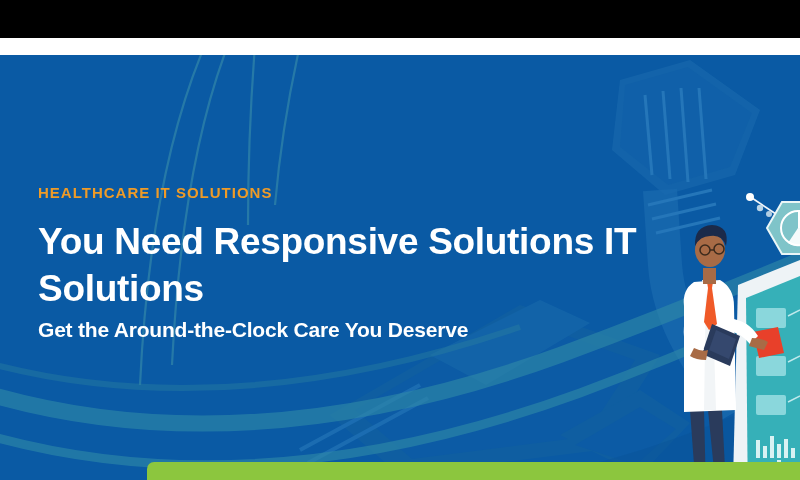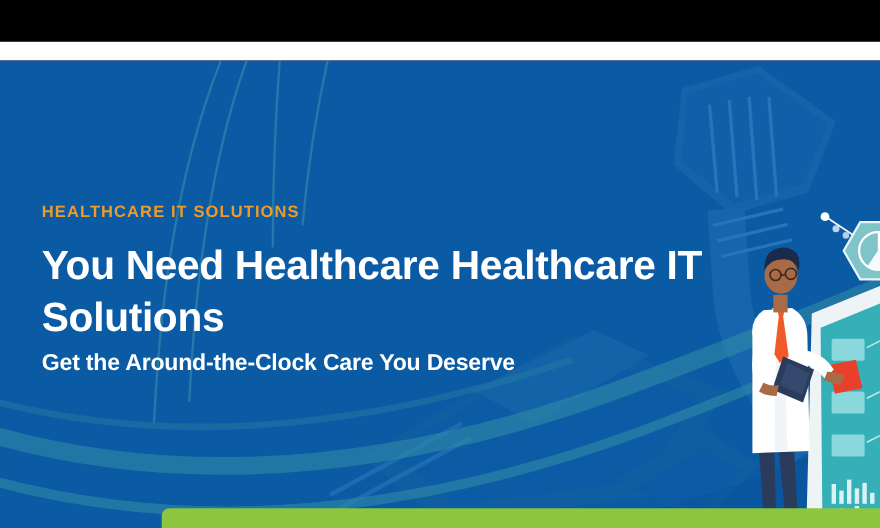--- a/index.html
+++ b/index.html
@@ -1,19 +1,19 @@
 <!DOCTYPE html>
 <html><head>
 <meta charset="utf-8">
 <style>
   * { margin:0; padding:0; box-sizing:border-box; }
   html,body { width:800px; height:480px; background:#000; overflow:hidden; }
   body { font-family:"Liberation Sans", sans-serif; }
 
-  #stage { position:relative; width:800px; height:480px; background:#7f1d1d; overflow:hidden; }
+  #stage { position:relative; width:800px; height:480px; background:#1d4ed8; overflow:hidden; }
 
   
   .band-black { position:absolute; left:0; top:0; width:800px; height:38px; background:#000000; }
   
   .band-white { position:absolute; left:0; top:38px; width:800px; height:17px; background:#ffffff; }
 
   
   .hero {
     position:absolute; left:0; top:55px; width:800px; height:425px;
     background:#0a5aa4; overflow:hidden;
@@ -104,21 +104,21 @@
           <path d="M-40 372 Q240 462 580 338 Q720 286 870 214" stroke="#2f8aa8" stroke-width="9"></path>
           <path d="M-40 300 Q210 378 520 272" stroke="#2a7fa0" stroke-width="6" opacity="0.7"></path>
         </g>
 
         <path d="M520 425 L800 425 L800 330 Q660 400 520 425 Z" fill="#0a5195" opacity="0.35"></path>
       </g>
     </svg>
 
     <div class="copy">
       <div class="eyebrow">HEALTHCARE IT SOLUTIONS</div>
-      <div class="headline">You Need Healthcare Healthcare IT Solutions</div>
+      <div class="headline">You Need Responsive Solutions IT Solutions</div>
       <div class="subhead">Get the Around-the-Clock Care You Deserve</div>
     </div>
 
     <div class="illus">
       <svg viewBox="0 0 140 425" preserveAspectRatio="none">
 
         <g>
           <path d="M92 88 L122 108" stroke="#ffffff" stroke-width="1.6" fill="none" opacity="0.95"></path>
           <circle cx="90" cy="87" r="4" fill="#ffffff"></circle>
           <circle cx="100" cy="98" r="3.2" fill="#cfe3ef" opacity="0.9"></circle>

